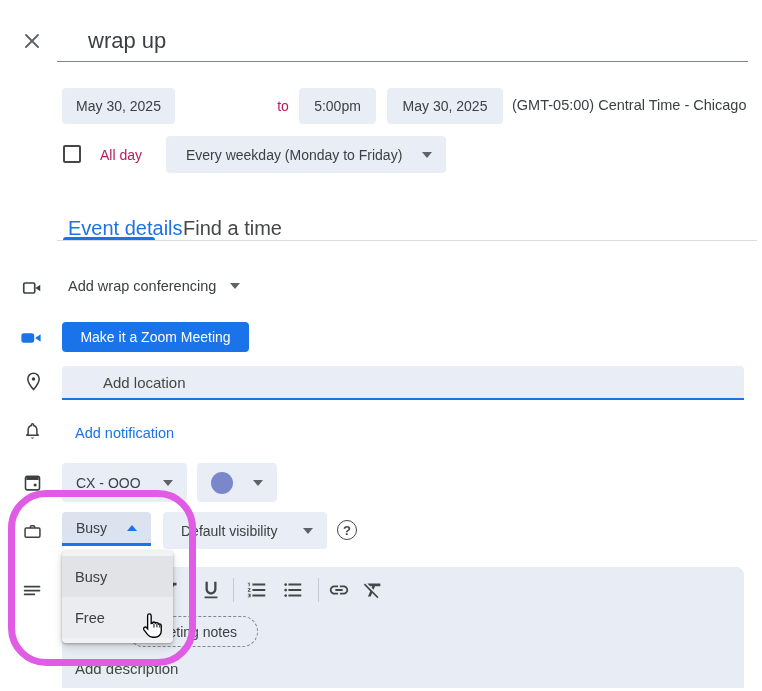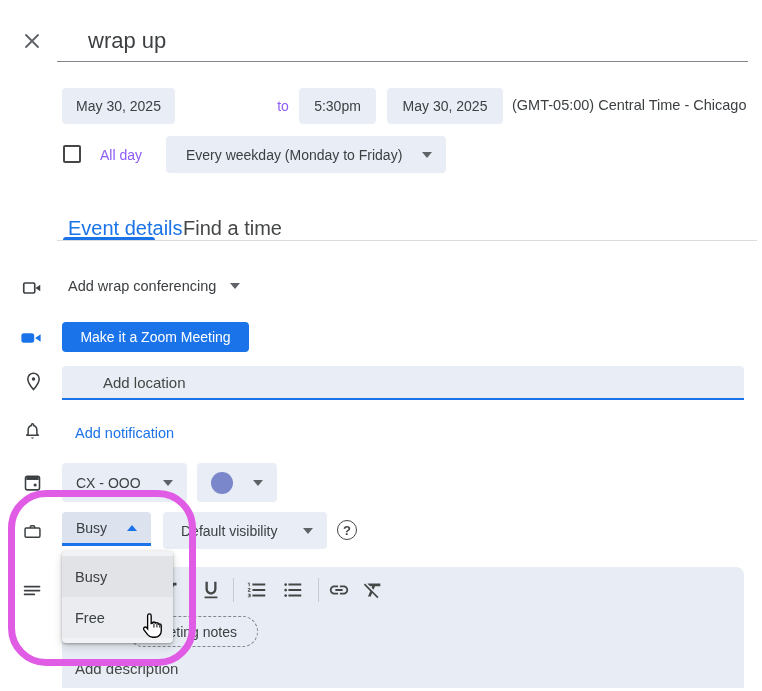--- a/index.html
+++ b/index.html
@@ -1,19 +1,19 @@
 <!DOCTYPE html>
 <html><head>
 <meta charset="utf-8">
 <style>
   html,body{margin:0;padding:0;}
   body{font-family:"Liberation Sans","DejaVu Sans",sans-serif;background:#fff;}
   #app{position:relative;width:762px;height:691px;background:#fff;overflow:hidden;}
   .abs{position:absolute;box-sizing:border-box;}
-  .txt{color:#8b5cf6;font-size:14px;}
+  .txt{color:#be185d;font-size:14px;}
   .chip{background:#e9eef6;border-radius:4px;display:flex;align-items:center;justify-content:center;
         color:#3c4043;font-size:14px;cursor:pointer;}
   .chip.menu-chip{justify-content:space-between;padding:0 14px 0 14px;}
   .arr-down{width:0;height:0;border-left:5px solid transparent;border-right:5px solid transparent;
             border-top:6px solid #5f6368;display:inline-block;}
   .arr-up-blue{width:0;height:0;border-left:5px solid transparent;border-right:5px solid transparent;
             border-bottom:6px solid #1a73e8;display:inline-block;}
   .icon-cell{width:24px;height:24px;display:flex;align-items:center;justify-content:center;}
   .tab{font-size:20px;font-weight:500;cursor:pointer;}
   .tab.active{color:#1a73e8;}
@@ -34,21 +34,21 @@
   <div class="abs" style="left:20px;top:29px;">
     <svg width="24" height="24" viewBox="0 0 24 24">
       <path d="M6 6l12 12M18 6L6 18" stroke="#5f6368" stroke-width="1.9" stroke-linecap="round"></path>
     </svg>
   </div>
   <input class="abs" style="left: 58px; top: 24px; width: 660px; height: 34px; border: none; outline: none; background: transparent; font-size: 22px; color: rgb(60, 64, 67);" value="wrap up">
   <div class="abs" style="left:57px;top:61px;width:691px;height:1px;background:#80868b;"></div>
 
   <div class="abs chip" style="left:62px;top:88px;width:113px;height:36px;">May 30, 2025</div>
   <div class="abs txt" style="left:272px;top:98px;width:22px;text-align:center;">to</div>
-  <div class="abs chip" style="left:299px;top:88px;width:77px;height:36px;">5:30pm</div>
+  <div class="abs chip" style="left:299px;top:88px;width:77px;height:36px;">5:00pm</div>
   <div class="abs chip" style="left:387px;top:88px;width:116px;height:36px;">May 30, 2025</div>
   <div class="abs" style="left:512px;top:97px;font-size:14.5px;color:#3c4043;">(GMT-05:00) Central Time - Chicago</div>
 
   <span class="abs" style="left:63px;top:145px;width:18px;height:18px;border:2px solid #444746;border-radius:2px;"></span>
   <div class="abs txt" style="left:100px;top:147px;">All day</div>
   <div class="abs chip menu-chip" style="left:166px;top:136px;width:280px;height:37px;">
     <span style="padding-left:6px;">Every weekday (Monday to Friday)</span>
     <span class="arr-down"></span>
   </div>
 

